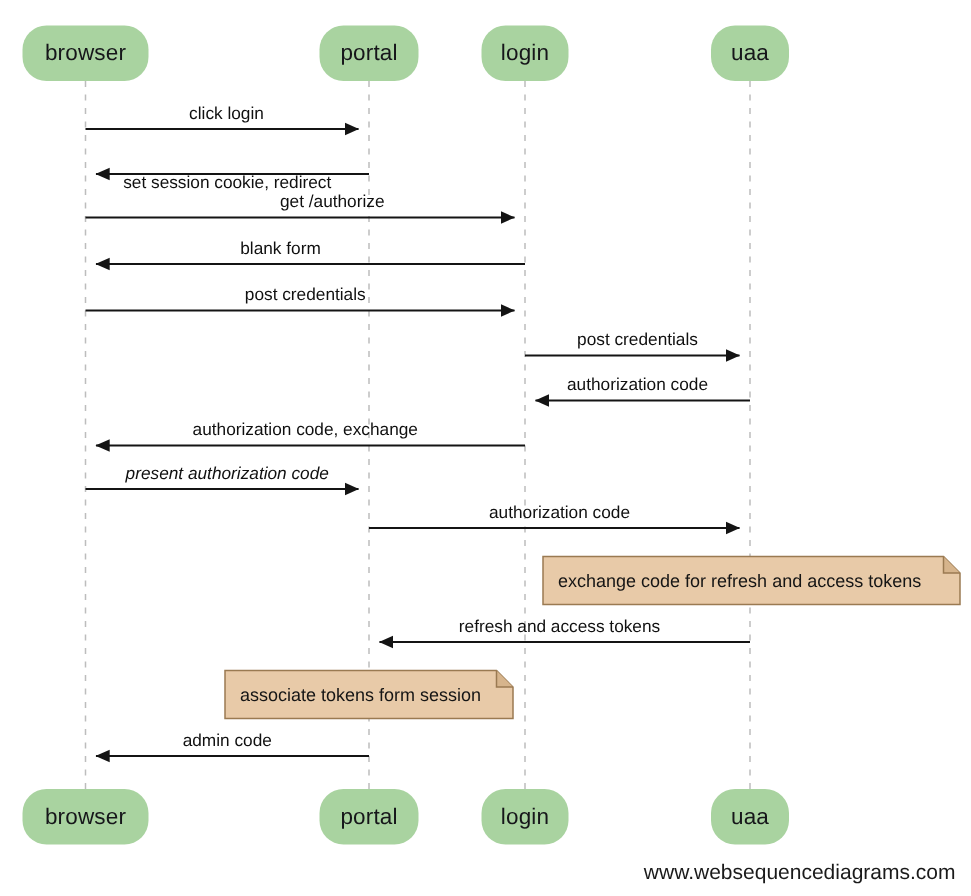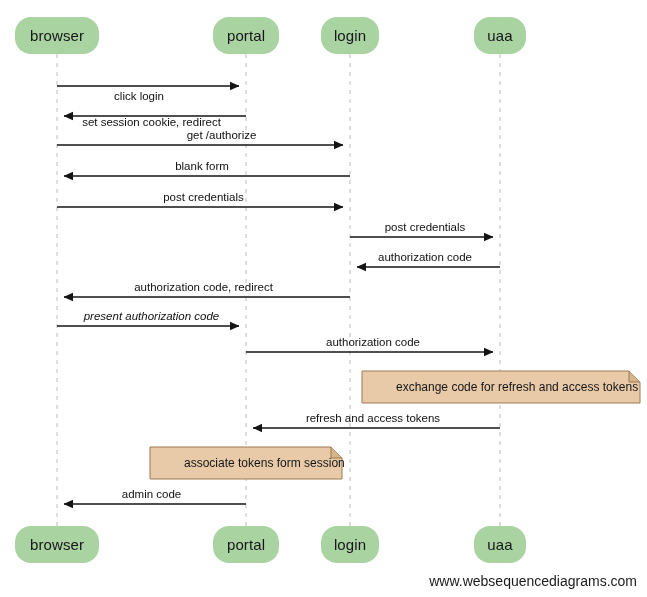--- a/index.html
+++ b/index.html
@@ -64,21 +64,20 @@
   }
 
   
   .note-label {
     position: absolute;
     font-size: 12px;
     color: #151515;
     white-space: nowrap;
     line-height: 1;
     font-family: "Liberation Sans", "DejaVu Sans", sans-serif;
-    margin-left: 24px;
   }
 
   
   .watermark {
     position: absolute;
     right: 10px;
     bottom: 8px;
     font-size: 14px;
     color: #1a1a1a;
     white-space: nowrap;
@@ -146,28 +145,28 @@
         <span>portal</span>
       </div>
       <div class="participant-box" style="left: 321px; top: 526px; width: 58px; height: 37px;">
         <span>login</span>
       </div>
       <div class="participant-box" style="left: 474px; top: 526px; width: 52px; height: 37px;">
         <span>uaa</span>
       </div>
     </div>
   <div id="message-labels">
-      <div class="msg-label" style="left: 139px; top: 71px; margin-top: 20px;">click login</div>
+      <div class="msg-label" style="left: 151px; top: 71px;">click login</div>
       <div class="msg-label" style="left: 151.5px; top: 101px; margin-top: 16px;">set session cookie, redirect</div>
       <div class="msg-label" style="left: 203.5px; top: 130px; padding-left: 36px;">get /authorize</div>
-      <div class="msg-label" style="left: 202px; top: 161px;">blank form</div>
+      <div class="msg-label" style="left: 187px; top: 161px;">blank form</div>
       <div class="msg-label" style="left: 203.5px; top: 192px;">post credentials</div>
       <div class="msg-label" style="left: 425px; top: 222px;">post credentials</div>
       <div class="msg-label" style="left: 425px; top: 252px;">authorization code</div>
-      <div class="msg-label" style="left: 203.5px; top: 282px;">authorization code, redirect</div>
+      <div class="msg-label" style="left: 203.5px; top: 282px;">authorization code, exchange</div>
       <div class="msg-label" style="left: 151.5px; top: 311px; font-style: italic;">present authorization code</div>
       <div class="msg-label" style="left: 373px; top: 337px;">authorization code</div>
       <div class="msg-label" style="left: 373px; top: 413px;">refresh and access tokens</div>
       <div class="msg-label" style="left: 151.5px; top: 489px;">admin code</div>
     </div>
   <div id="note-labels">
       <div class="note-label" style="left: 372px; top: 381px;">exchange code for refresh and access tokens</div>
       <div class="note-label" style="left: 160px; top: 457px;">associate tokens form session</div>
     </div>
 

